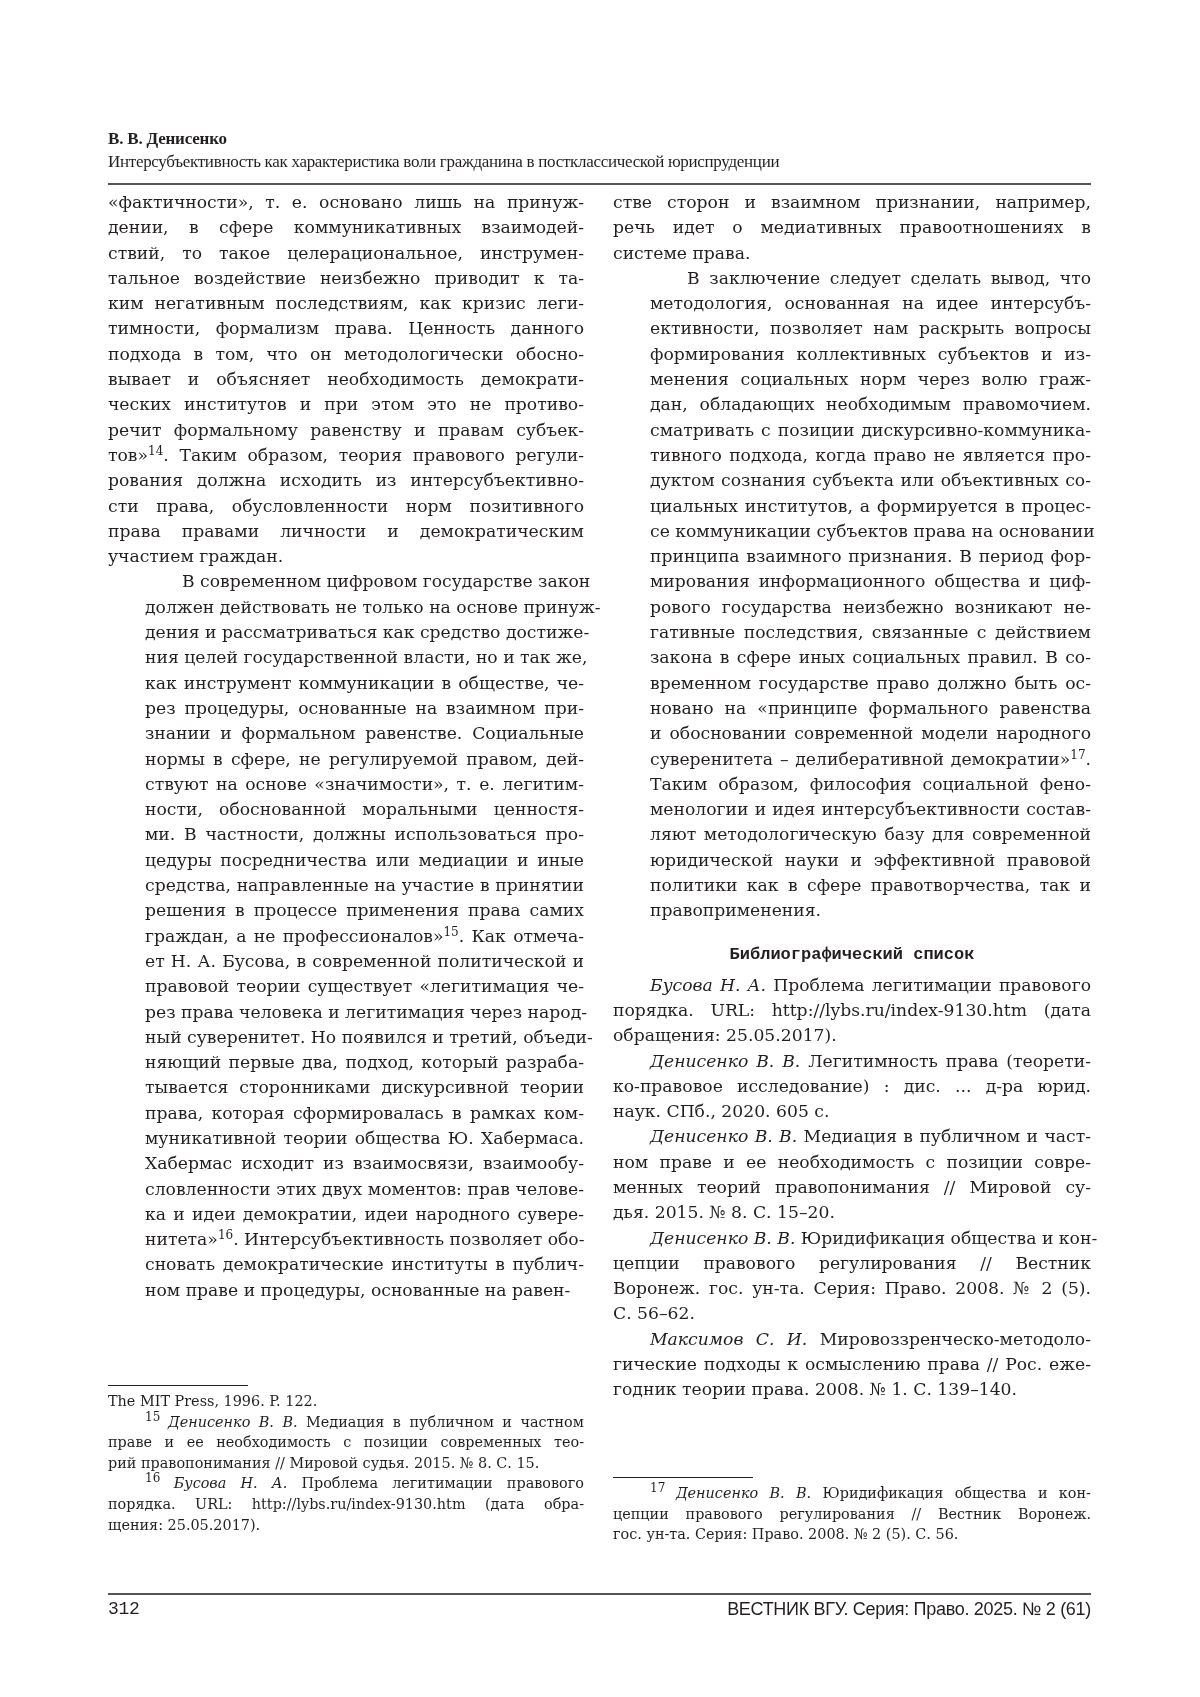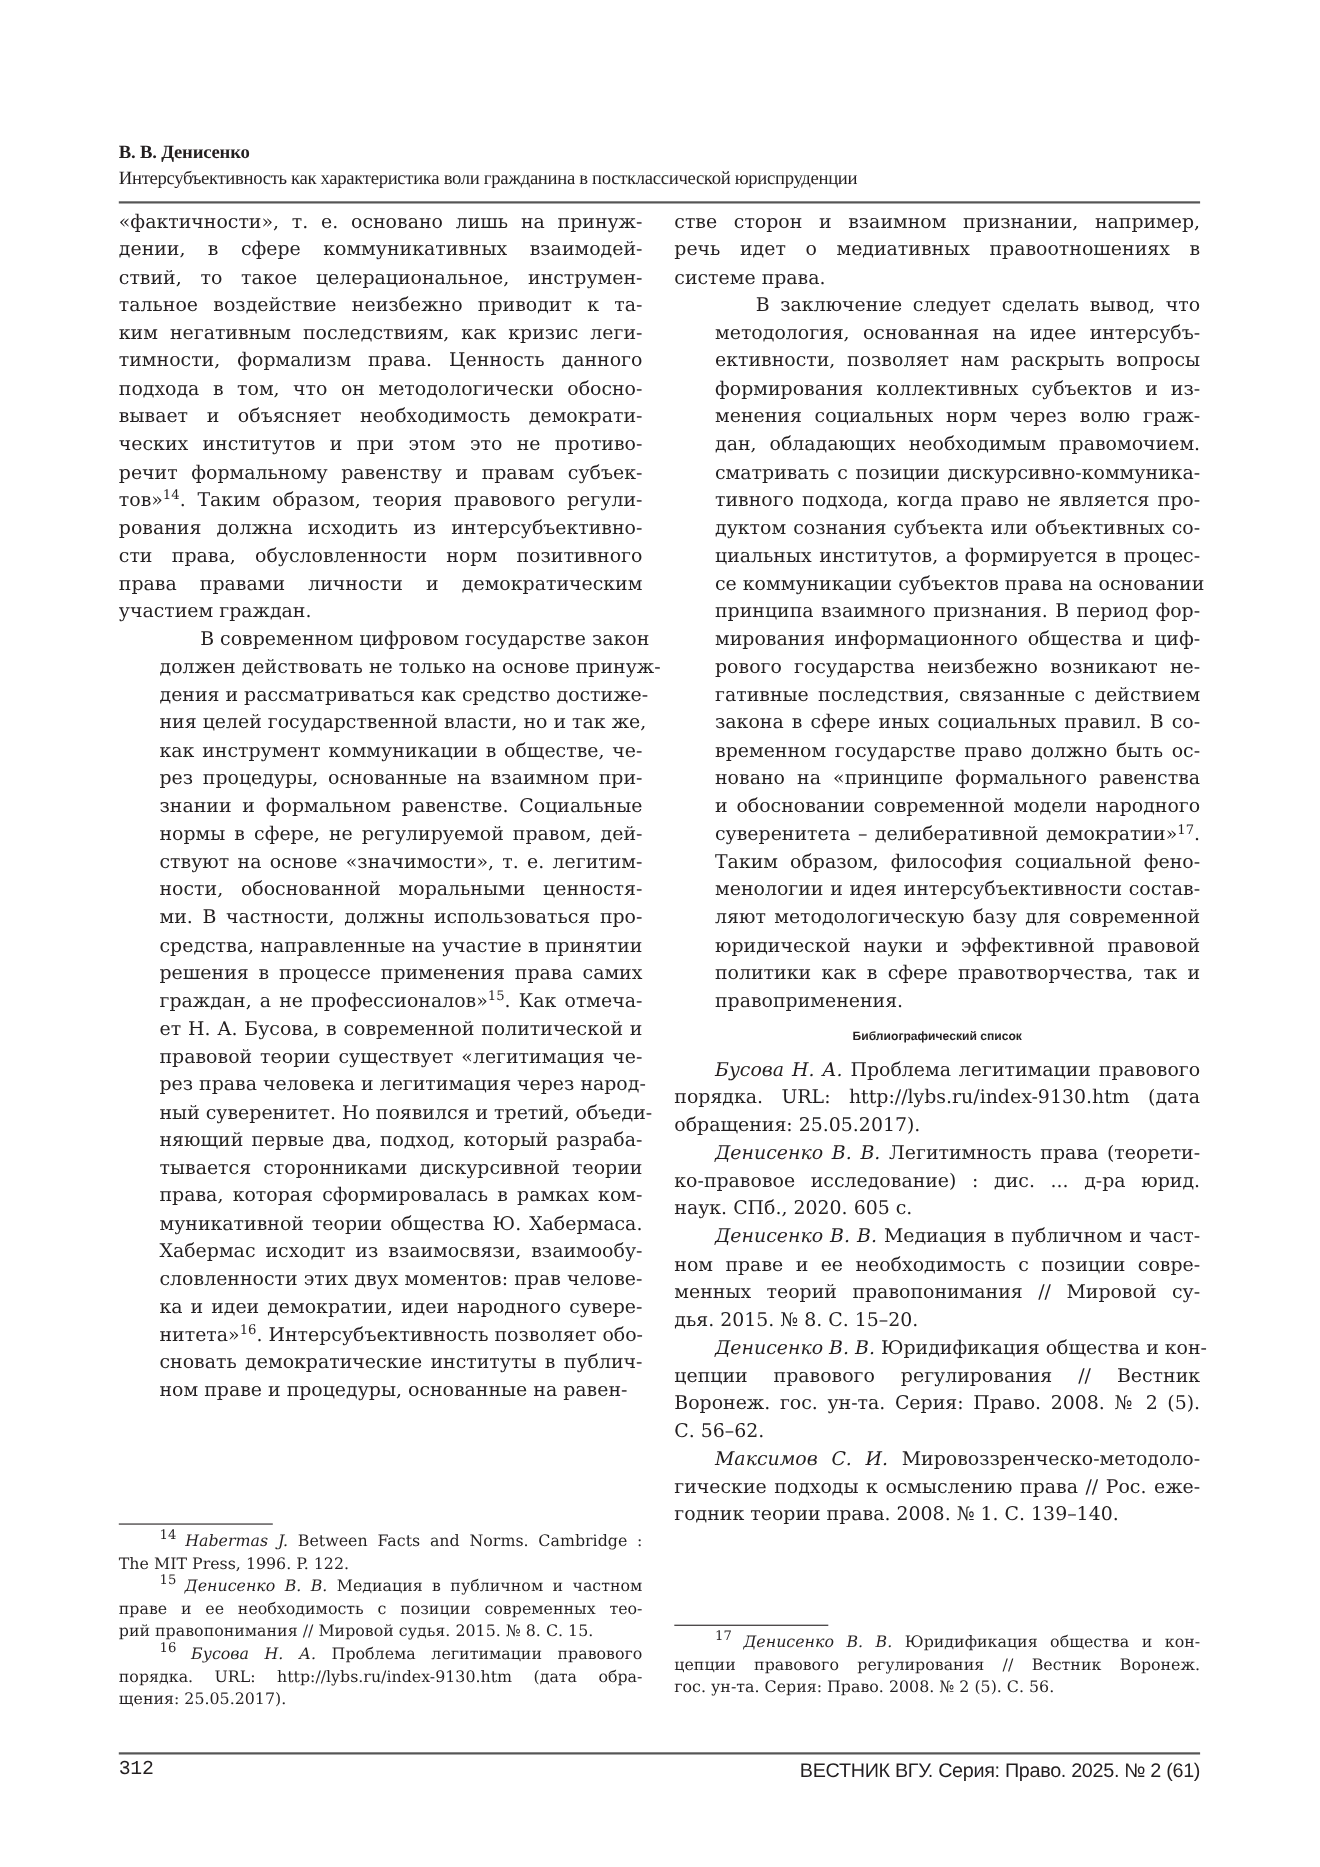--- a/index.html
+++ b/index.html
@@ -10,21 +10,21 @@
   .rh-title { font-size: 17px; line-height: 24px; letter-spacing: -0.3px; }
   .head-rule { position: absolute; left: 108px; top: 183px; width: 983px; height: 0; border-top: 2px solid #555; }
   .col { position: absolute; top: 190px; width: 476px; font-family: "DejaVu Serif", serif; font-size: 17.2px; line-height: 25.3px; }
   .col-left { left: 108px; }
   .col-right { left: 613px; width: 478px; }
   .col p { margin: 0; text-align: justify; hyphens: manual; }
   .col p.indent { text-indent: 37px; }
   .col p .ln { display: block; text-align: justify; text-align-last: justify; white-space: nowrap; }
   .col p .ln.last { text-align-last: left; }
   sup { font-size: 12px; line-height: 0; vertical-align: 6px; }
-  .bib-heading { font-family: Liberation Sans, sans-serif; font-weight: bold; font-size: 11px; text-align: center; margin: 6px 0 6px 0; line-height: 25px; }
+  .bib-heading { font-family: Liberation Mono, monospace; font-weight: bold; font-size: 17px; text-align: center; margin: 18px 0 6px 0; line-height: 25px; }
   .bib-entry { margin: 0; }
   .bib-entry .ln { display: block; text-align: justify; text-align-last: justify; white-space: nowrap; }
   .bib-entry .ln.last { text-align-last: left; }
   .bib-entry .ln.first { padding-left: 37px; }
   .bib-author { font-style: italic; }
   .fn-rule { position: absolute; width: 140px; height: 0; border-top: 1.5px solid #231f20; }
   .fn-rule-left { left: 108px; top: 1385px; }
   .fn-rule-right { left: 613px; top: 1477px; }
   .footnotes { position: absolute; width: 476px; font-family: "DejaVu Serif", serif; font-size: 14.4px; line-height: 20.6px; }
   .fn-left { left: 108px; top: 1391px; }
@@ -71,20 +71,21 @@
         <span class="ln">должен действовать не только на основе принуж-</span>
         <span class="ln">дения и рассматриваться как средство достиже-</span>
         <span class="ln">ния целей государственной власти, но и так же,</span>
         <span class="ln">как инструмент коммуникации в обществе, че-</span>
         <span class="ln">рез процедуры, основанные на взаимном при-</span>
         <span class="ln">знании и формальном равенстве. Социальные</span>
         <span class="ln">нормы в сфере, не регулируемой правом, дей-</span>
         <span class="ln">ствуют на основе «значимости», т. е. легитим-</span>
         <span class="ln">ности, обоснованной моральными ценностя-</span>
         <span class="ln">ми. В частности, должны использоваться про-</span>
+        <span class="ln">цедуры посредничества или медиации и иные</span>
         <span class="ln">средства, направленные на участие в принятии</span>
         <span class="ln">решения в процессе применения права самих</span>
         <span class="ln">граждан, а не профессионалов»<sup>15</sup>. Как отмеча-</span>
         <span class="ln">ет Н. А. Бусова, в современной политической и</span>
         <span class="ln">правовой теории существует «легитимация че-</span>
         <span class="ln">рез права человека и легитимация через народ-</span>
         <span class="ln">ный суверенитет. Но появился и третий, объеди-</span>
         <span class="ln">няющий первые два, подход, который разраба-</span>
         <span class="ln">тывается сторонниками дискурсивной теории</span>
         <span class="ln">права, которая сформировалась в рамках ком-</span>
@@ -161,21 +162,20 @@
           <span class="ln first"><span class="bib-author">Максимов С. И.</span> Мировоззренческо-методоло-</span>
           <span class="ln">гические подходы к осмыслению права // Рос. еже-</span>
           <span class="ln last">годник теории права. 2008. № 1. С. 139–140.</span>
         </div>
       </div>
   </div>
 
   <div class="fn-rule fn-rule-left"></div>
   <div class="footnotes fn-left" id="fn-left">
       <div class="fn">
-        <span class="ln first"><sup>14 </sup><span class="fn-author">Habermas J.</span> Between Facts and Norms. Cambridge :</span>
         <span class="ln last">The MIT Press, 1996. P. 122.</span>
       </div>
       <div class="fn">
         <span class="ln first"><sup>15 </sup><span class="fn-author">Денисенко В. В.</span> Медиация в публичном и частном</span>
         <span class="ln">праве и ее необходимость с позиции современных тео-</span>
         <span class="ln last">рий правопонимания // Мировой судья. 2015. № 8. С. 15.</span>
       </div>
       <div class="fn">
         <span class="ln first"><sup>16 </sup><span class="fn-author">Бусова Н. А.</span> Проблема легитимации правового</span>
         <span class="ln">порядка. URL: http://lybs.ru/index-9130.htm (дата обра-</span>

